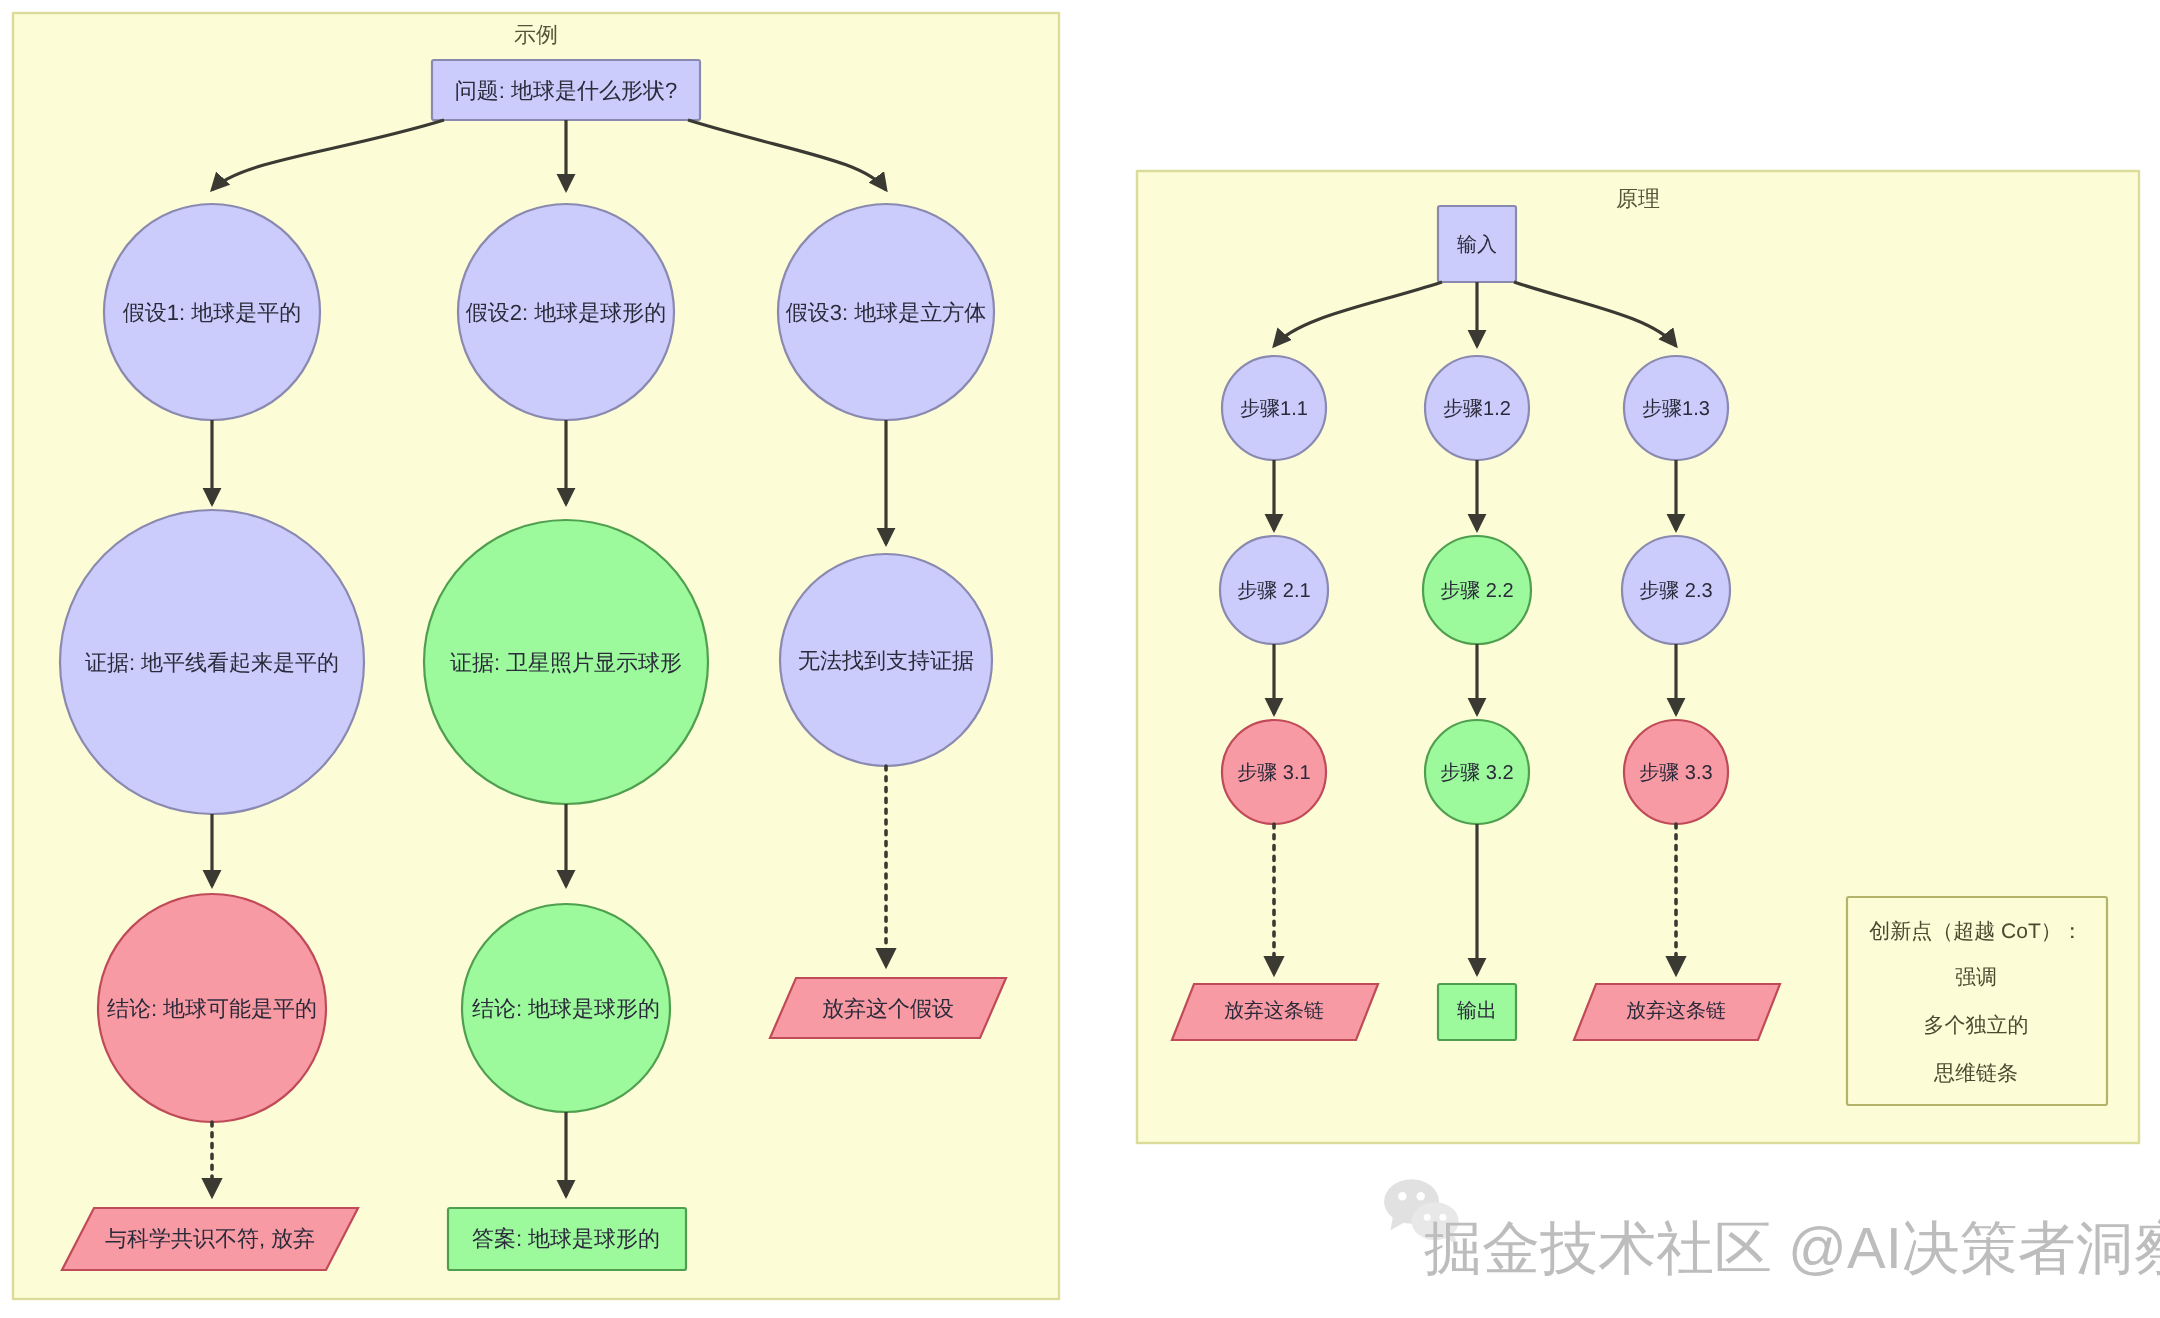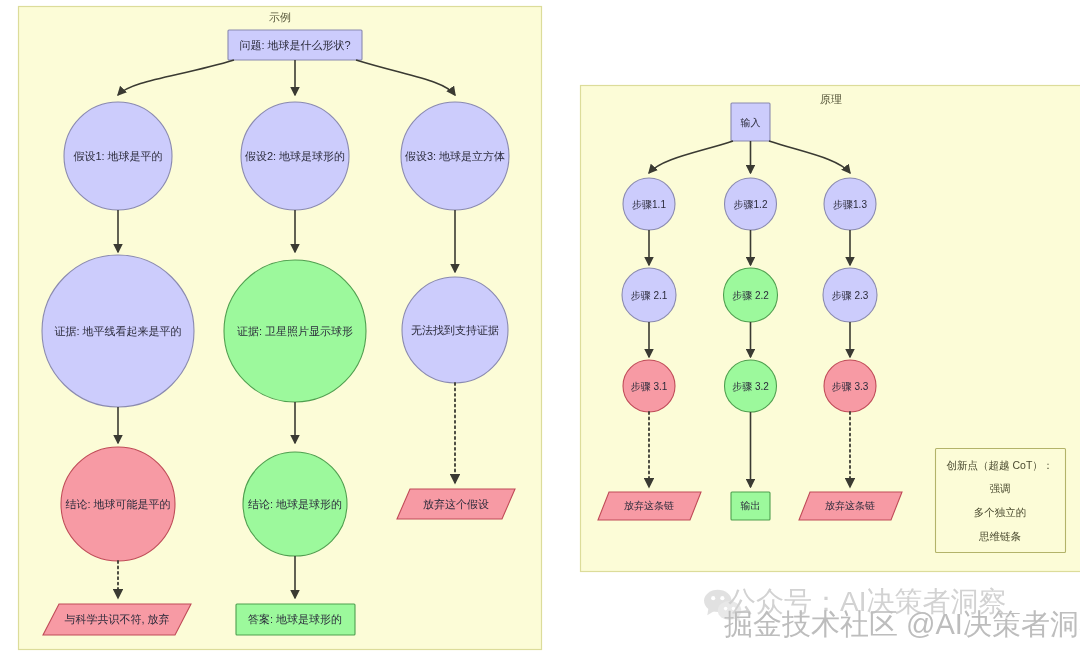--- a/index.html
+++ b/index.html
@@ -10,21 +10,21 @@
   }
   body {
     width: 1080px;
     height: 659px;
     position: relative;
     overflow: hidden;
     font-family: "Liberation Sans", "DejaVu Sans", sans-serif;
   }
   .stage {
     position: absolute;
-    left: 12px; top: 0;
+    left: 0; top: 0;
     width: 1020px;
     height: 659px;
   }
   svg.diagram {
     position: absolute;
     left: 0; top: 0;
     width: 1080px;
     height: 659px;
   }
   .panel-rect {
@@ -239,17 +239,16 @@
     <svg class="wm-logo" viewBox="0 0 64 52">
       <ellipse cx="24" cy="18" rx="21" ry="17" fill="#c9c9c9"></ellipse>
       <polygon points="10,28 8,40 20,33" fill="#c9c9c9"></polygon>
       <circle cx="17" cy="14" r="3.2" fill="#ffffff"></circle>
       <circle cx="31" cy="14" r="3.2" fill="#ffffff"></circle>
       <ellipse cx="42" cy="33" rx="18" ry="14.5" fill="#d6d6d6"></ellipse>
       <polygon points="56,41 59,51 48,45" fill="#d6d6d6"></polygon>
       <circle cx="36" cy="30" r="2.7" fill="#ffffff"></circle>
       <circle cx="48" cy="30" r="2.7" fill="#ffffff"></circle>
     </svg>
-    <div class="wm-faint">公众号：AI决策者洞察</div>
     <div class="wm-main">掘金技术社区 @AI决策者洞察</div>
   </div>
 
 </div>
 
 </body></html>

